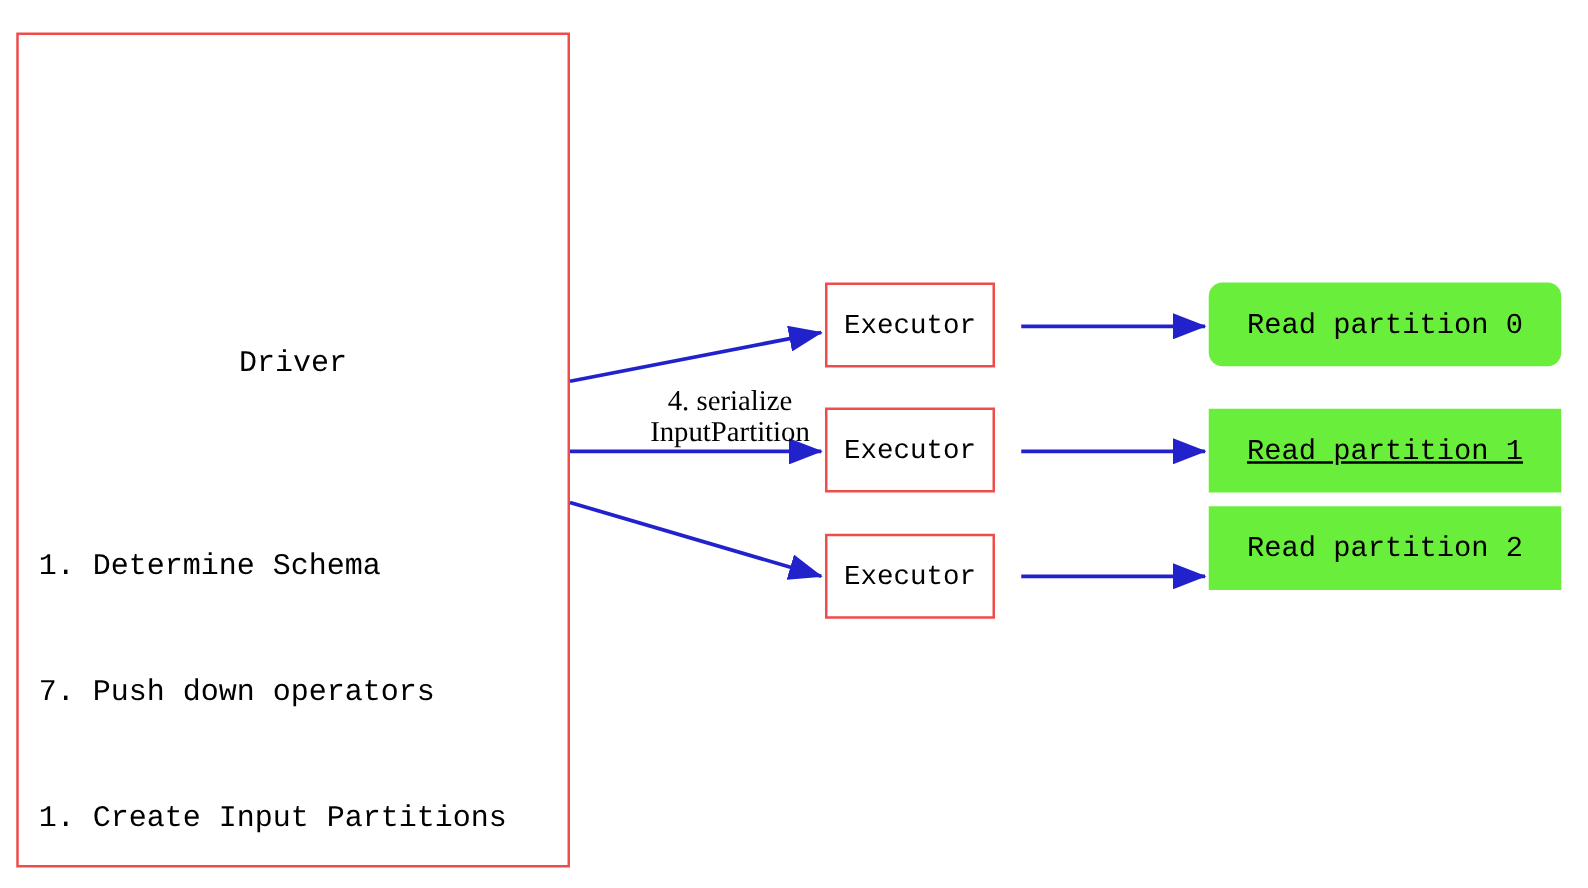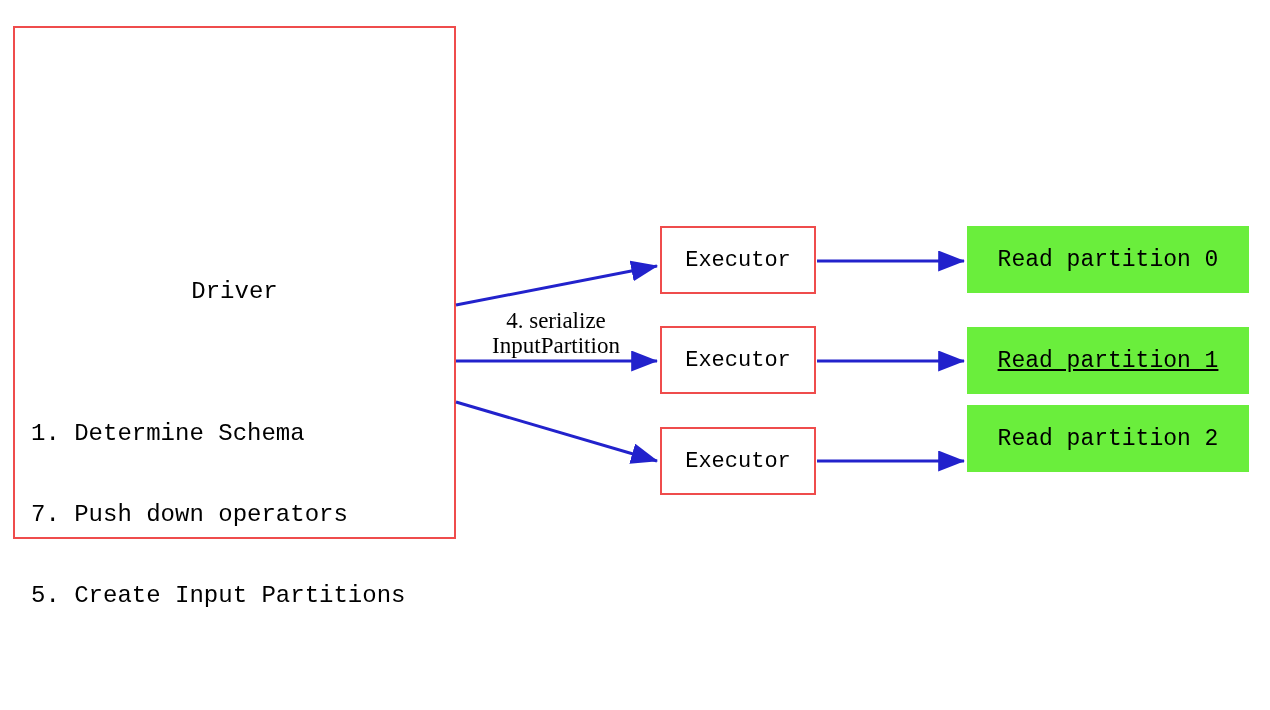--- a/index.html
+++ b/index.html
@@ -38,60 +38,61 @@
     font-family: "Liberation Mono", "DejaVu Sans Mono", monospace;
     color: #000000;
     white-space: pre;
     letter-spacing: 0px;
   }
   
   #driver-box {
     left: 13px;
     top: 26px;
     width: 443px;
-    height: 513px;
+    height: 668px;
     display: block;
   }
   #driver-title {
     position: absolute;
     left: 0;
     right: 0;
     top: 250px;
     text-align: center;
     font-size: 24px;
   }
   #driver-steps {
     position: absolute;
     left: 16px;
     top: 338px;
     font-size: 24px;
     line-height: 27px;
   }
   .driver-step {
     white-space: pre;
+    margin-top: 20px;
   }
   
   .executor-box {
-    width: 156px;
+    width: 136px;
     height: 68px;
     left: 660px;
     justify-content: center;
   }
   .executor-box .mono-label { font-size: 22px; }
   #executor-box-0 { top: 226px; }
   #executor-box-1 { top: 326px; }
   #executor-box-2 { top: 427px; }
   
   .partition-box {
     width: 282px;
     height: 67px;
     left: 967px;
   }
   .partition-box .mono-label { font-size: 23px; }
-  #partition-box-0 { top: 226px; }
+  #partition-box-0 { top: 226px; border-radius: 11px; }
   #partition-box-1 { top: 327px; text-decoration: underline; }
   #partition-box-2 { top: 405px; }
   
   #arrow-layer {
     position: absolute;
     left: 0;
     top: 0;
     width: 1270px;
     height: 710px;
     pointer-events: none;
@@ -100,41 +101,41 @@
   .edge-label {
     position: absolute;
     font-family: "Liberation Serif", "DejaVu Serif", serif;
     font-size: 23px;
     line-height: 25px;
     color: #000000;
     text-align: center;
     white-space: pre;
   }
   #edge-label-serialize {
-    left: 470px;
+    left: 498px;
     top: 308px;
     width: 172px;
   }
   #edge-label-create-reader {
     left: 832px;
     top: 308px;
     width: 130px;
   }
 </style>
 </head>
 <body>
 
 <div id="canvas">
 
   <div class="box box-outlined" id="driver-box">
     <div class="mono-label" id="driver-title">Driver</div>
     <div class="mono-label" id="driver-steps">
       <div class="driver-step">1. Determine Schema</div>
       <div class="driver-step">7. Push down operators</div>
-      <div class="driver-step">5. Create Input Partitions</div>
+      <div class="driver-step">1. Create Input Partitions</div>
     </div>
   </div>
 
   <div class="box box-outlined executor-box" id="executor-box-0">
     <span class="mono-label">Executor</span>
   </div>
   <div class="box box-outlined executor-box" id="executor-box-1">
     <span class="mono-label">Executor</span>
   </div>
   <div class="box box-outlined executor-box" id="executor-box-2">

